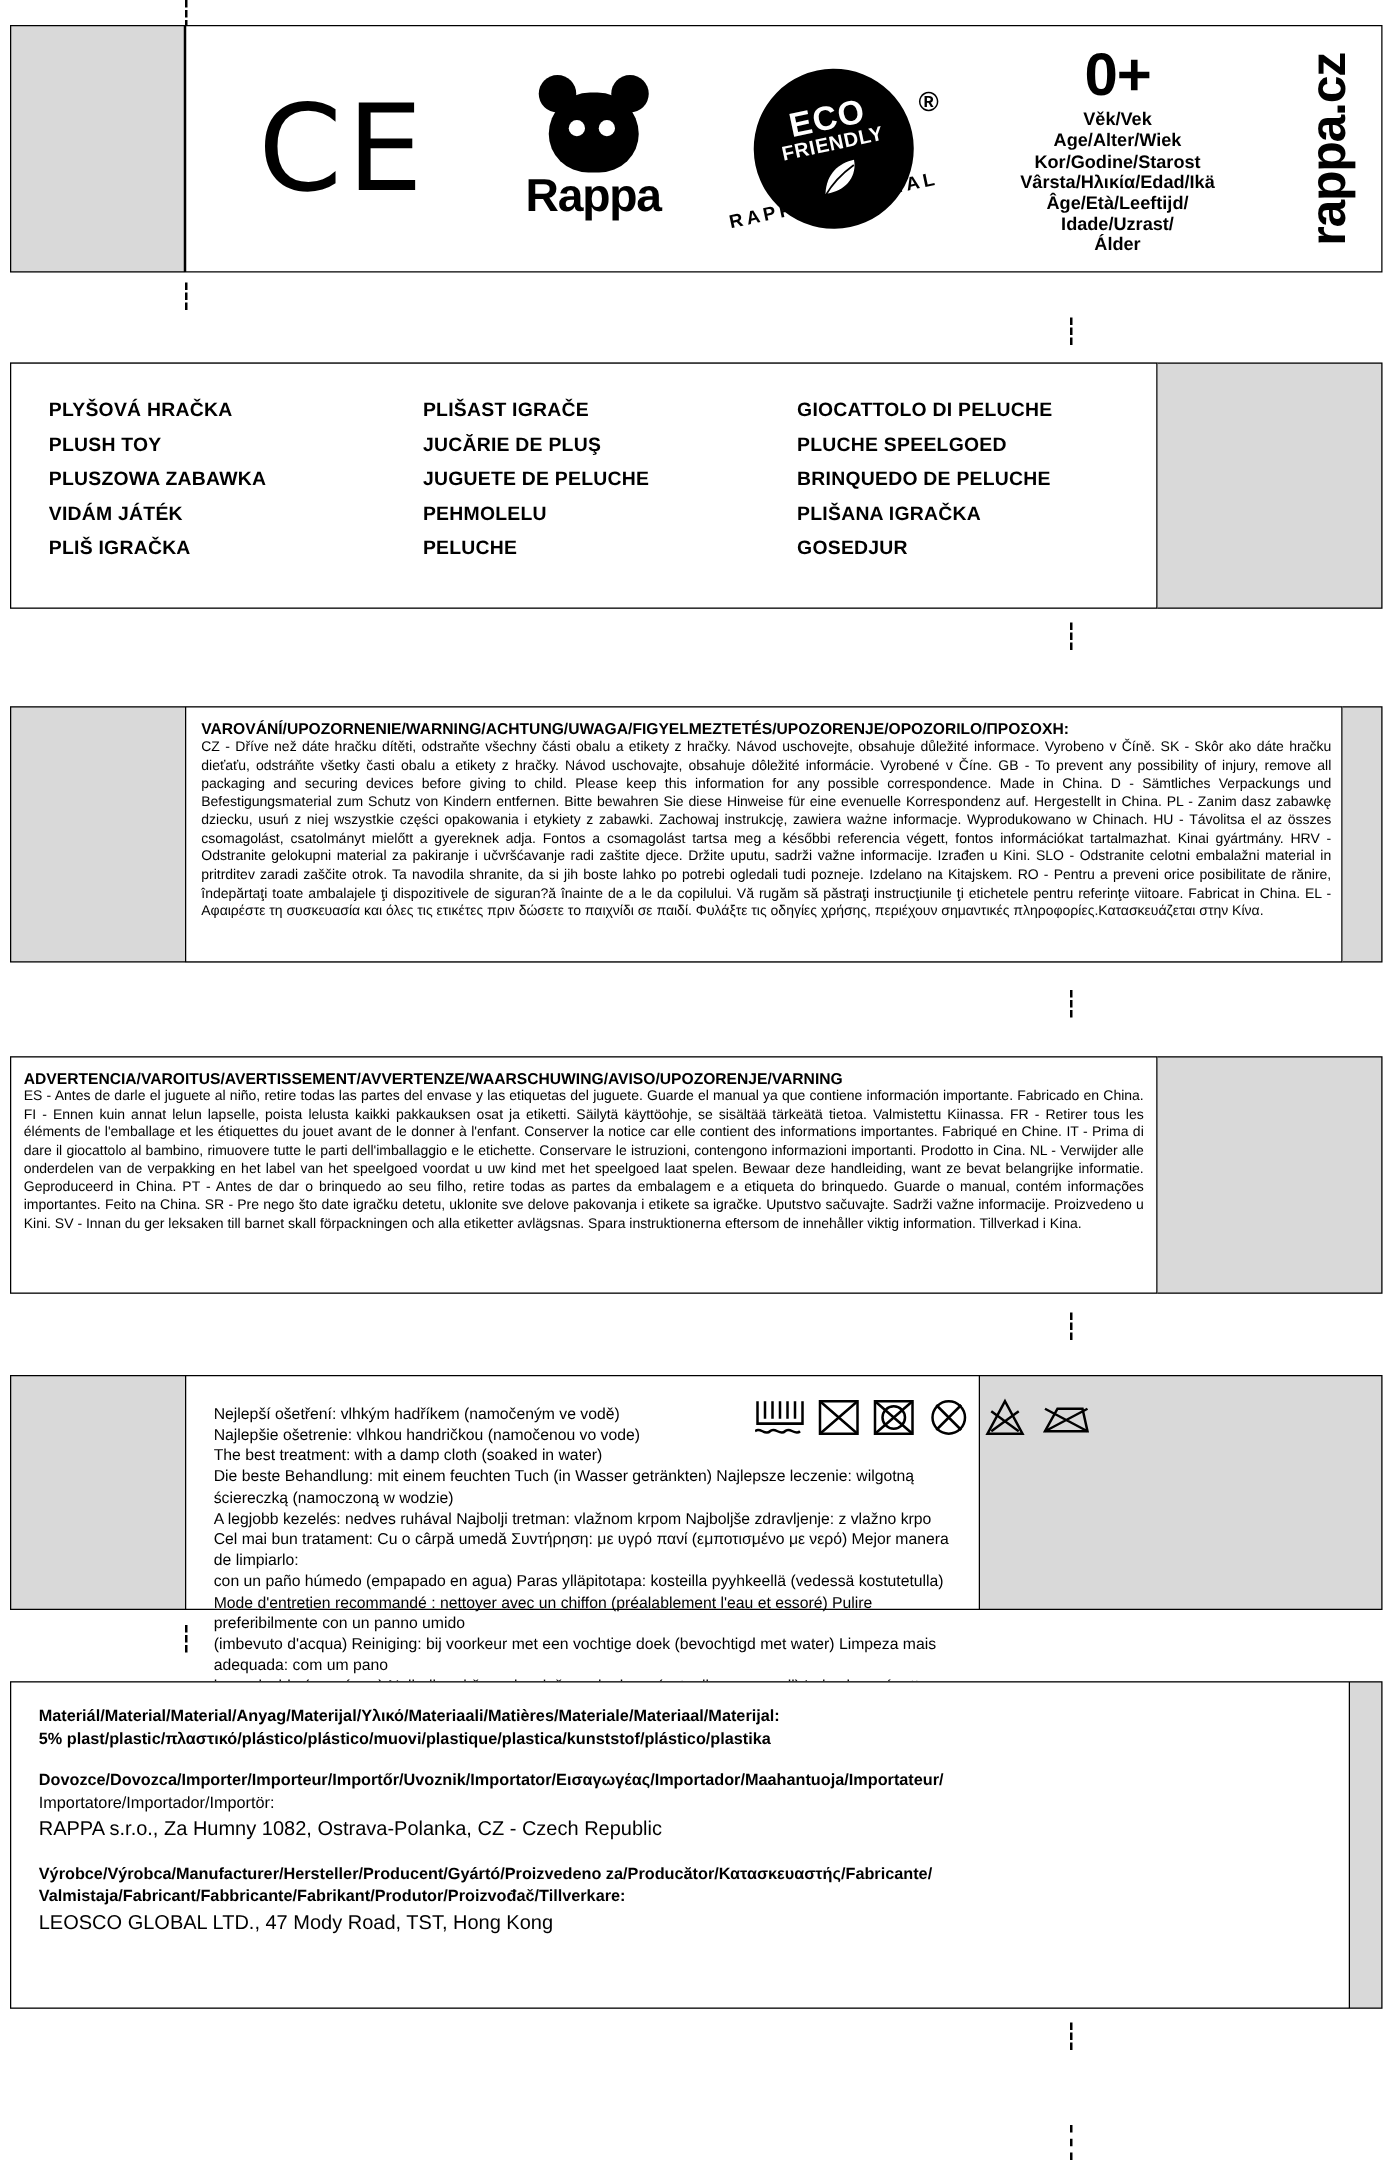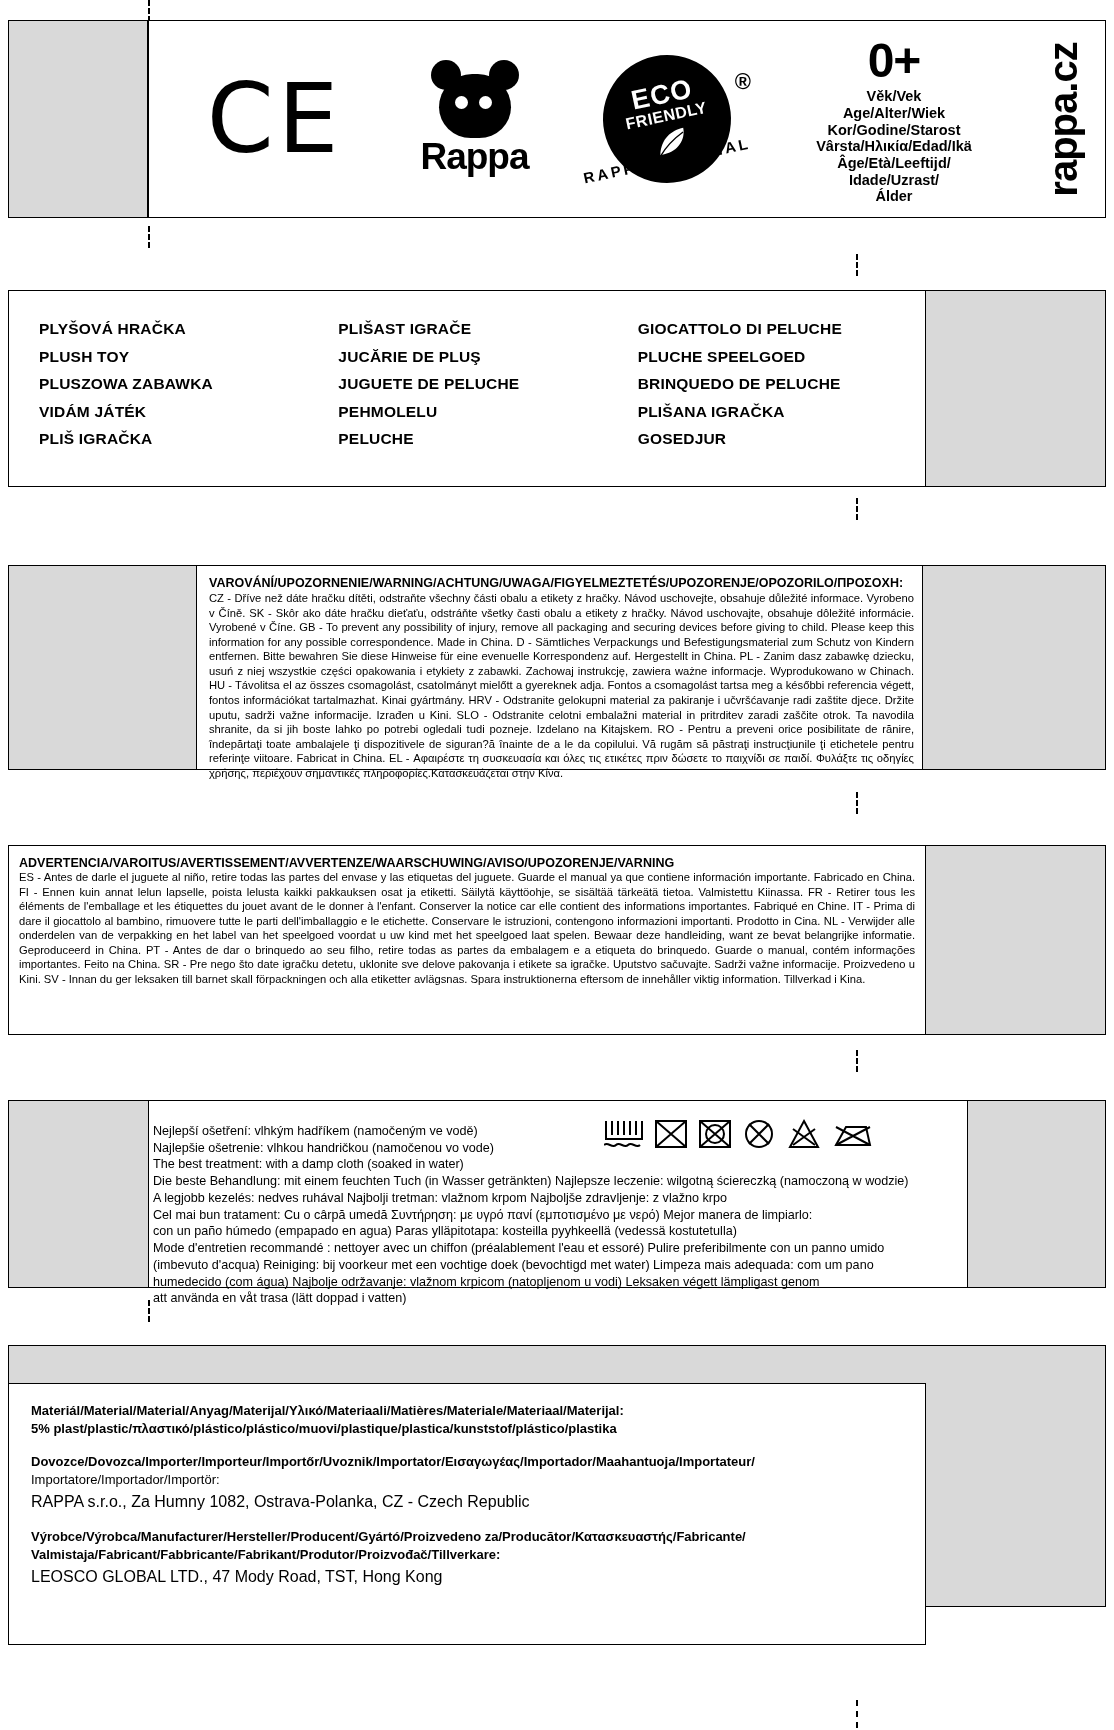--- a/index.html
+++ b/index.html
@@ -224,24 +224,23 @@
   
   #warn-grey {
     left: 8px;
     top: 565px;
     width: 1098px;
     height: 205px;
   }
   #warn-panel {
     left: 148px;
     top: 565px;
-    width: 727px;
+    width: 926px;
     height: 205px;
     padding: 10px 8px 0 12px;
-    margin-left: 48px;
   }
   .warn-title {
     font-size: 12.5px;
     font-weight: bold;
     margin-bottom: 1px;
   }
   .warn-body {
     font-size: 11.2px;
     line-height: 1.30;
     text-align: justify;
@@ -274,23 +273,23 @@
   
   #care-grey {
     left: 8px;
     top: 1100px;
     width: 1098px;
     height: 188px;
   }
   #care-panel {
     left: 148px;
     top: 1100px;
-    width: 820px;
+    width: 636px;
     height: 188px;
-    padding: 22px 8px 0 4px;
+    padding: 22px 8px 0 22px;
   }
   .care-body {
     font-size: 12.6px;
     line-height: 1.33;
   }
   .care-icons {
     position: absolute;
     left: 455px;
     top: 14px;
     width: 300px;
@@ -299,22 +298,22 @@
 
   
   #bot-grey {
     left: 8px;
     top: 1345px;
     width: 1098px;
     height: 262px;
   }
   #bot-panel {
     left: 8px;
-    top: 1383px;
-    width: 918px;
+    top: 1345px;
+    width: 1072px;
     height: 262px;
     padding: 18px 12px 0 22px;
   }
   .bot-line {
     font-size: 13px;
     line-height: 1.42;
   }
   .bot-line b { font-weight: bold; }
   .bot-big {
     font-size: 16px;

